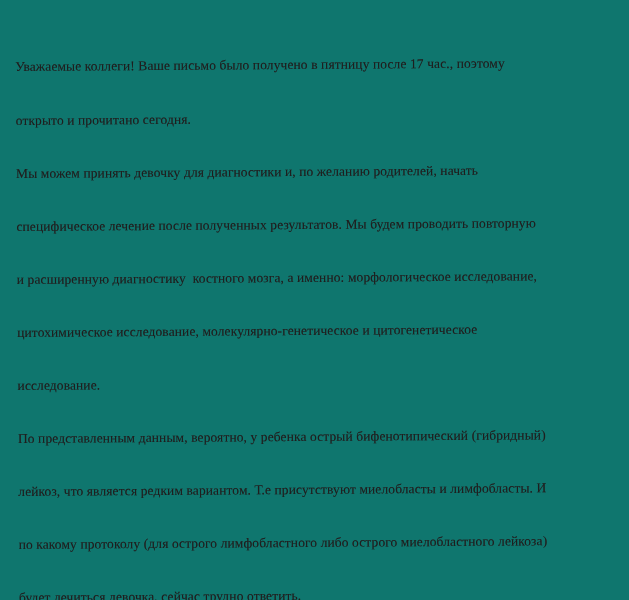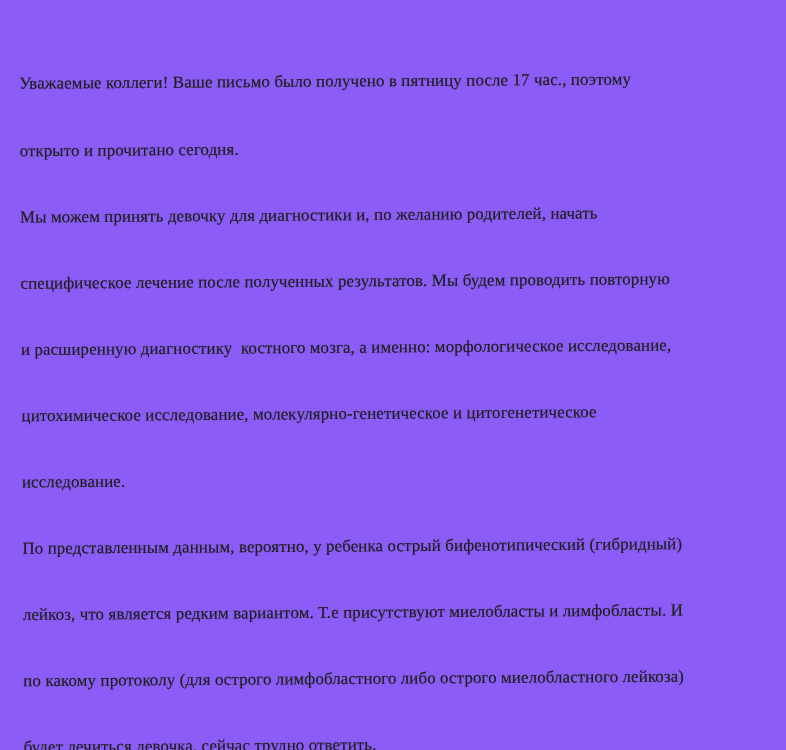--- a/index.html
+++ b/index.html
@@ -29,21 +29,21 @@
     
     text-shadow: 0 0 0.55px rgba(45,45,45,0.6);
   }
   .line {
     height: 17.7px;
   }
 </style>
 </head>
 <body>
 
-<div class="page" style="background: #8b5cf6;">
+<div class="page" style="background: #0f766e;">
   <div class="scan-text" style="color: rgb(30, 30, 30);">
     <div class="line">Уважаемые коллеги! Ваше письмо было получено в пятницу после 17 час., поэтому</div>
     <div class="line">открыто и прочитано сегодня.</div>
     <div class="line">Мы можем принять девочку для диагностики и, по желанию родителей, начать</div>
     <div class="line">специфическое лечение после полученных результатов. Мы будем проводить повторную</div>
     <div class="line">и расширенную диагностику  костного мозга, а именно: морфологическое исследование,</div>
     <div class="line">цитохимическое исследование, молекулярно-генетическое и цитогенетическое</div>
     <div class="line">исследование.</div>
     <div class="line">По представленным данным, вероятно, у ребенка острый бифенотипический (гибридный)</div>
     <div class="line">лейкоз, что является редким вариантом. Т.е присутствуют миелобласты и лимфобласты. И</div>

